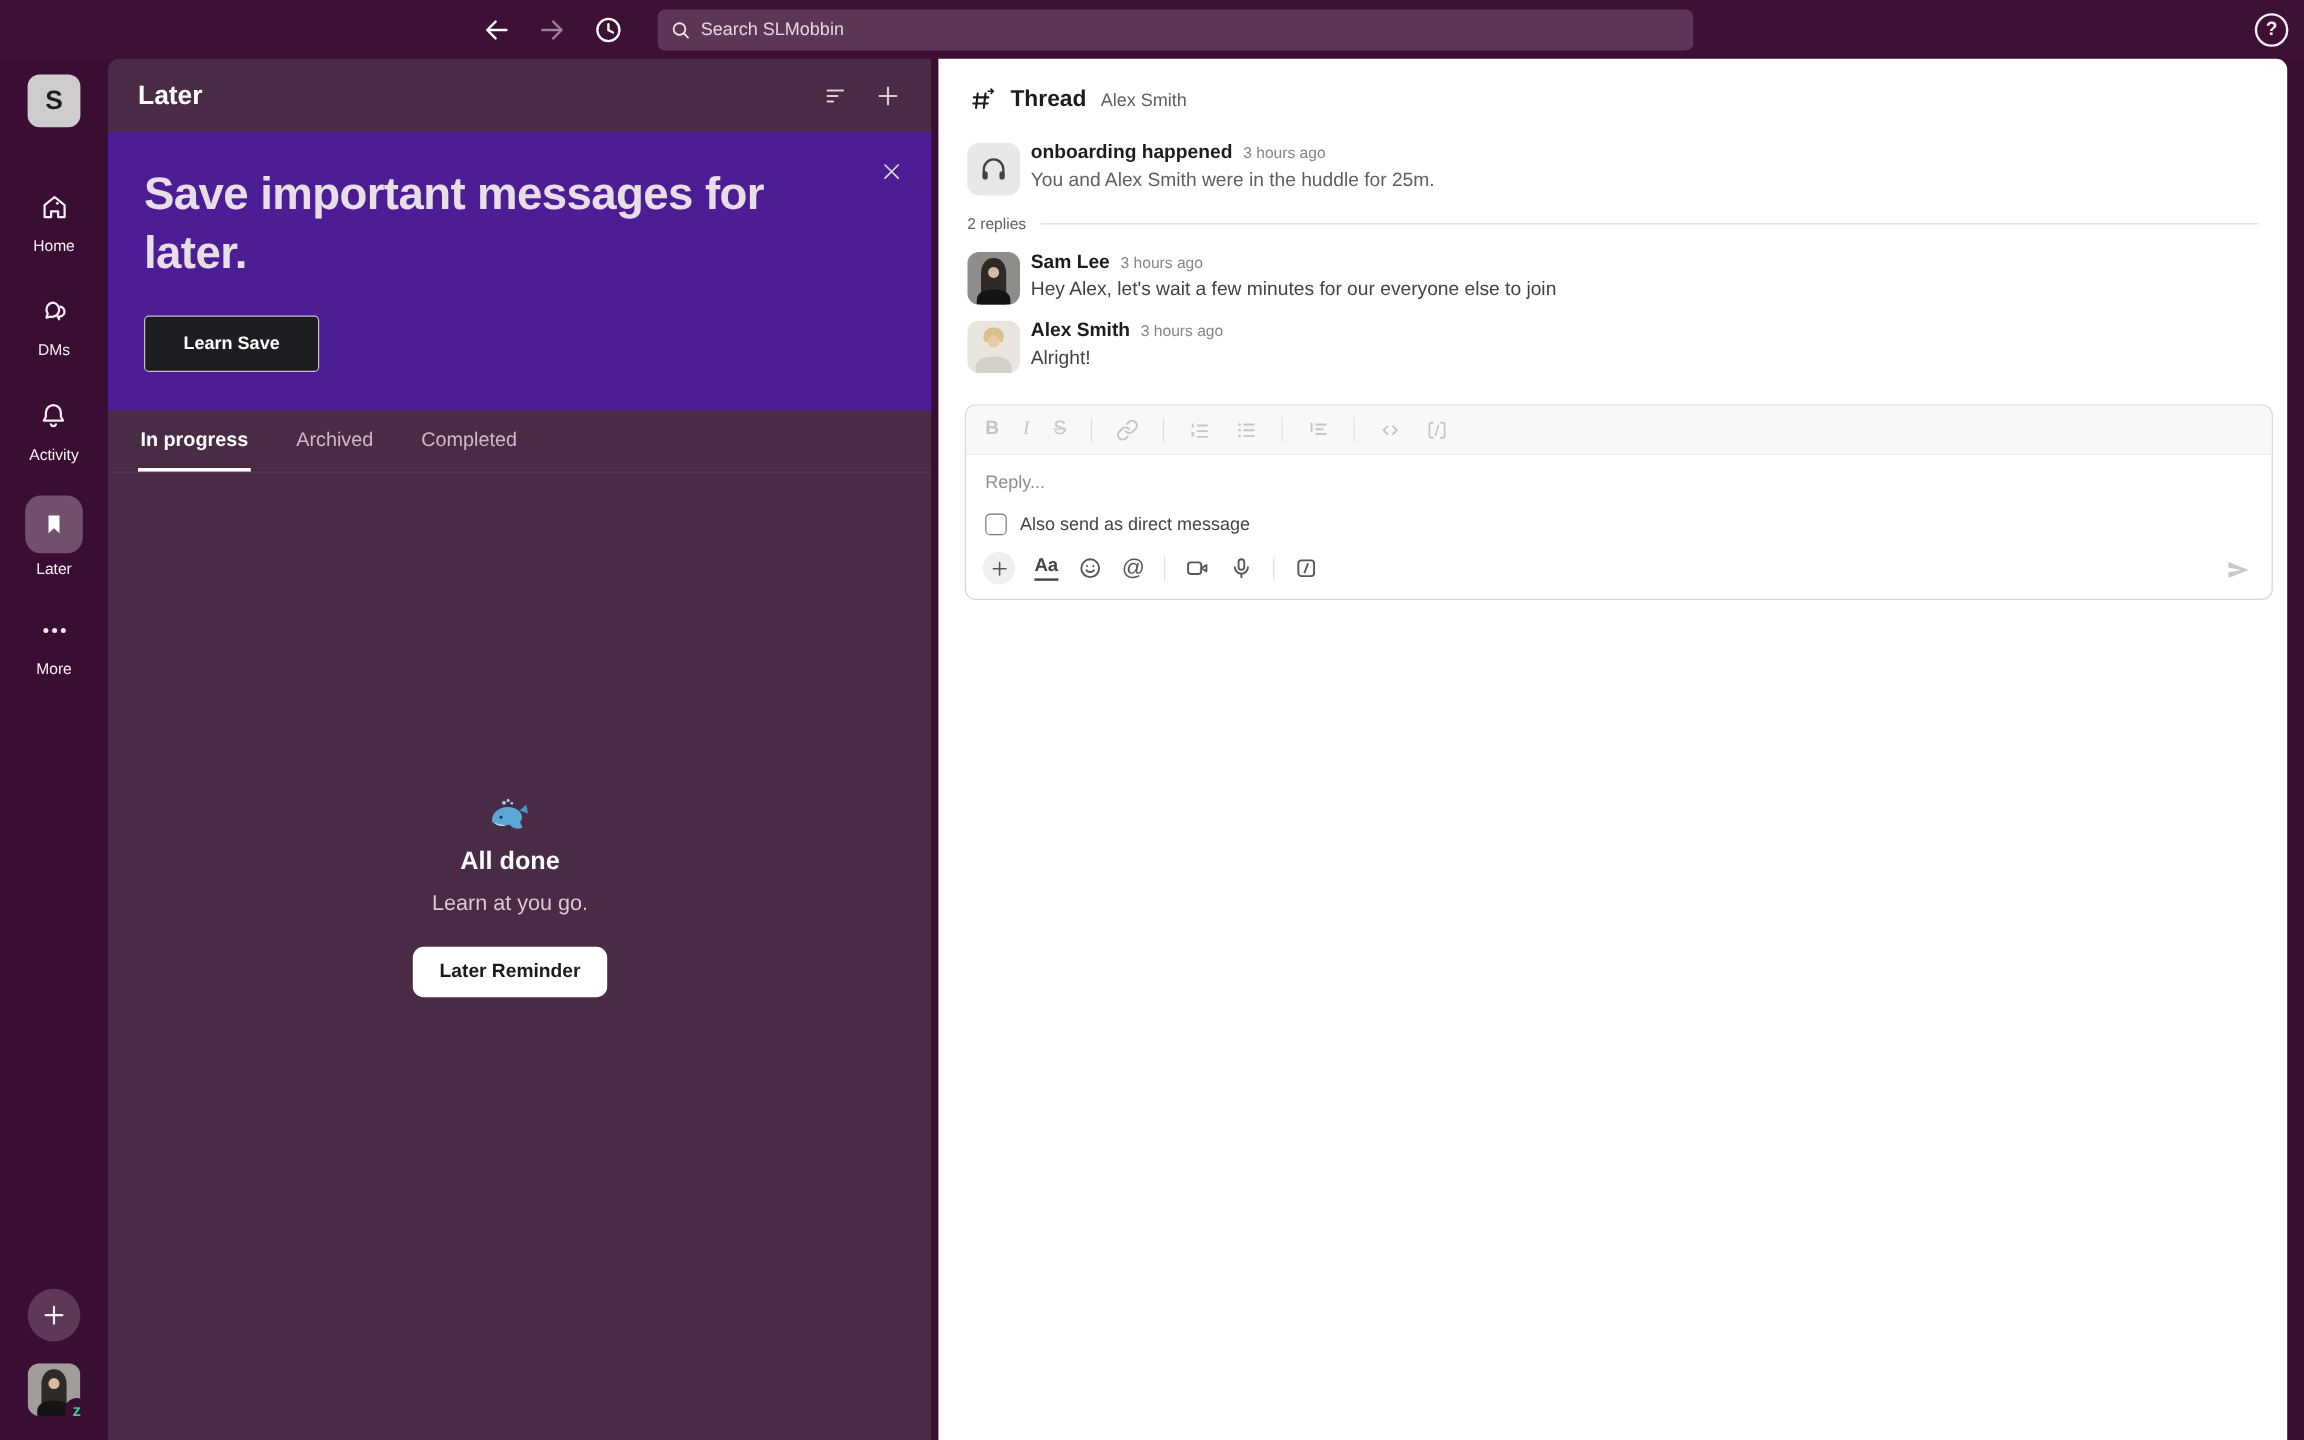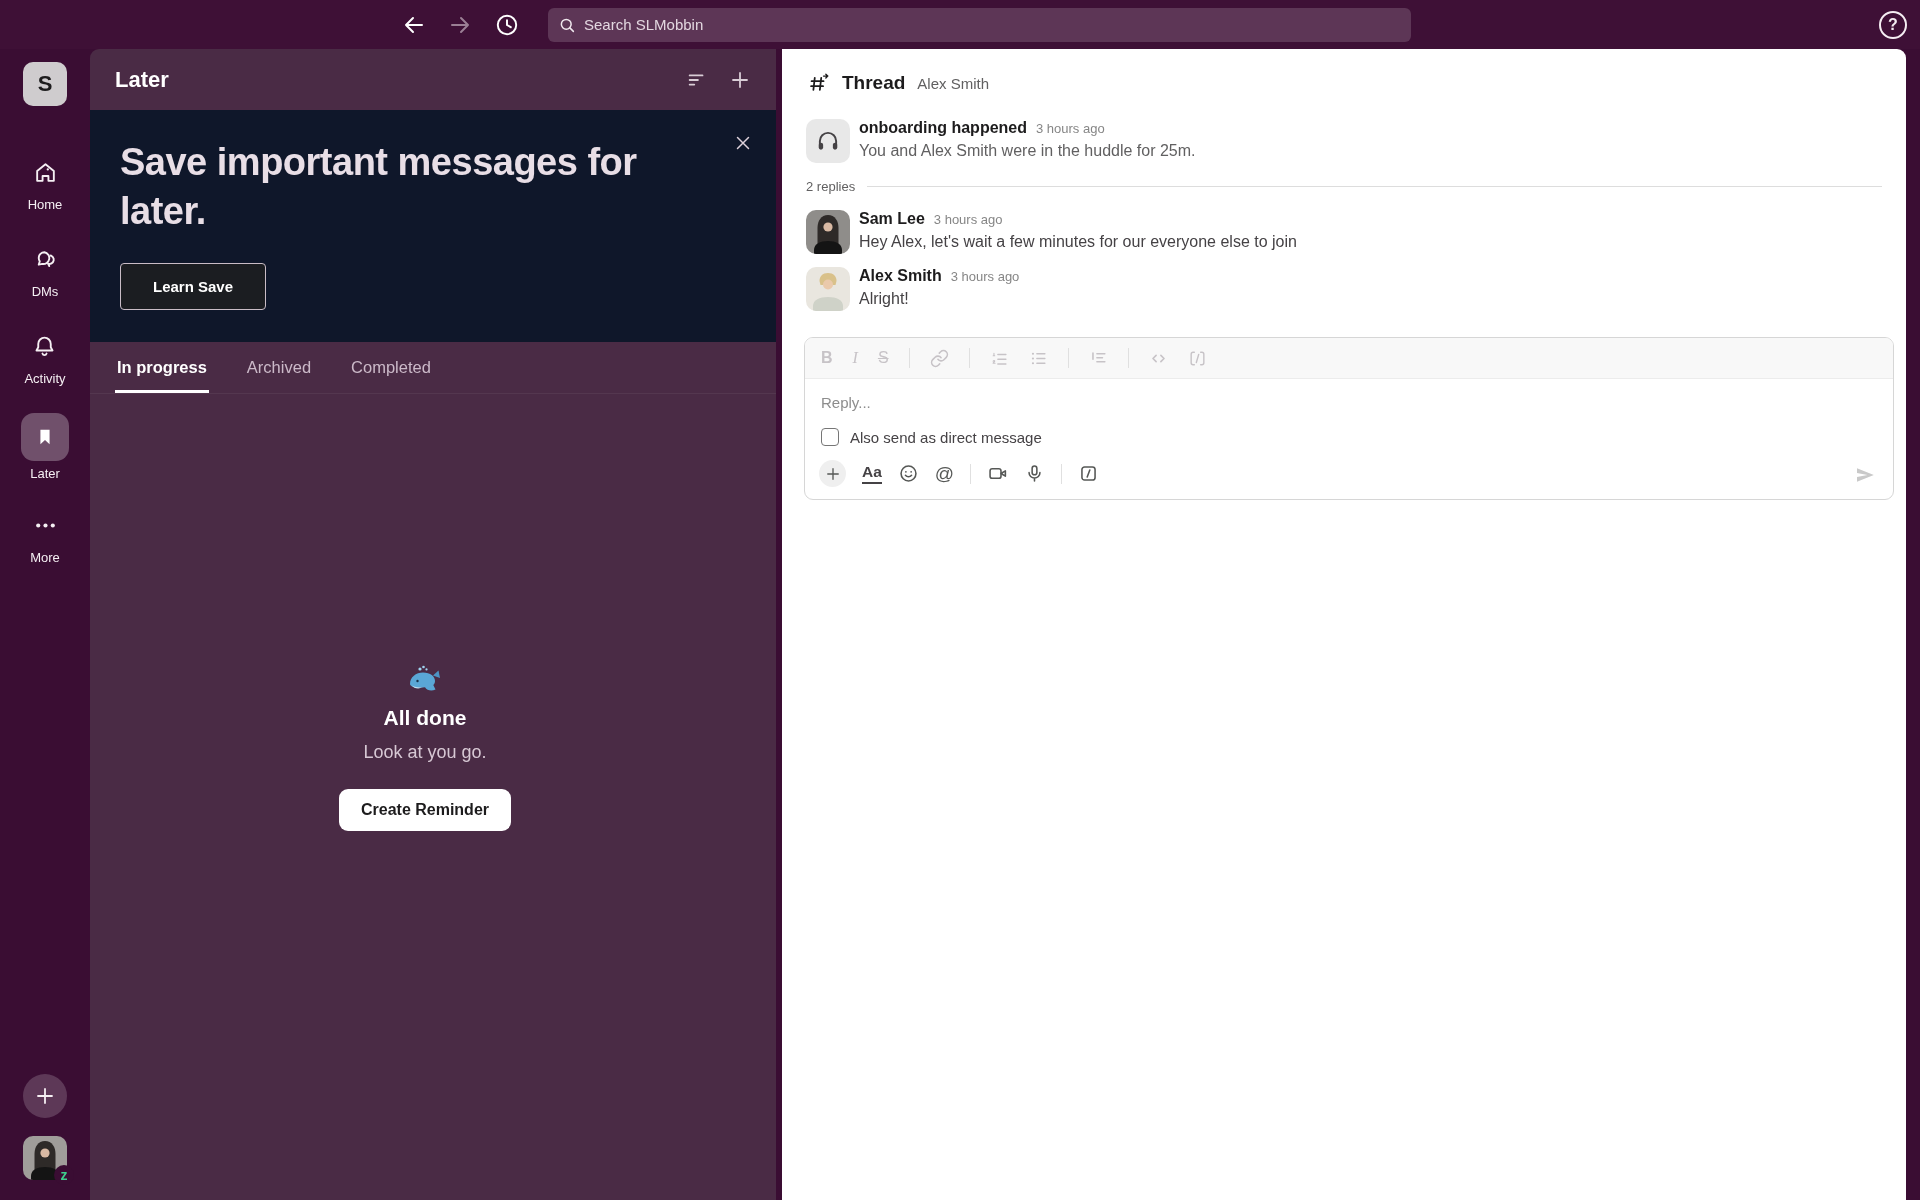--- a/index.html
+++ b/index.html
@@ -65,21 +65,21 @@
 
   
   .later-panel {
     position:absolute; left:90px; top:49px; bottom:0; width:686px;
     background:#4a2b45; border-radius:9px 0 0 0; display:flex; flex-direction:column;
   }
   .later-header { height:61px; display:flex; align-items:center; padding:0 20px 0 25px; }
   .later-header .title { font-size:22px; font-weight:bold; color:#fff; }
   .later-header .hdr-icons { margin-left:auto; display:flex; gap:12px; color:#d9cdd6; }
 
-  .banner { background:#0f172a; padding:28px 30px 32px; position:relative; }
+  .banner { background:#4c1d95; padding:28px 30px 32px; position:relative; }
   .banner h1 {
     font-size:38px; font-weight:900; line-height:1.3; color:#e8dee6;
     letter-spacing:-0.5px; max-width:540px;
   }
   .banner p { margin-top:18px; font-size:16.5px; line-height:1.55; color:#ddcfda; max-width:575px; }
   .banner .learn-btn {
     margin-top:26px; background:#1b1d21; color:#fff; border:1px solid #c9bcc6; border-radius:4px;
     padding:14px 32px; font-size:15px; font-weight:bold; cursor:pointer; font-family:inherit;
   }
   .banner .close-btn { position:absolute; top:22px; right:22px; background:none; border:none; color:#ded2db; cursor:pointer; }
@@ -315,22 +315,22 @@
           <circle cx="13" cy="5" r="1.6" fill="#9fd3f0"></circle>
             <circle cx="16.5" cy="3" r="1.3" fill="#9fd3f0"></circle>
             <circle cx="19.5" cy="5.4" r="1.1" fill="#9fd3f0"></circle>
           <path d="M3 20c0-7 6-11.5 13-11.5 7.5 0 12 4 12 8.5 0 1.6-.6 3-1.7 4.1l2.2 4.4c-4 2-8.5 1-10.5-2.2-7.5 1.2-15-.3-15-3.3z" fill="#5aa7d6"></path>
           <path d="M26 11.5l5.5-5 1.5 7.5z" fill="#4d94c4"></path>
           <path d="M5 21.5c3 1.8 8 2.3 11 1.8-4 2-9.5 1.3-11-1.8z" fill="#bfe0f2"></path>
           <circle cx="10.5" cy="17" r="1.2" fill="#15324a"></circle>
         </svg>
       </span>
       <span class="es-title">All done</span>
-      <span class="es-sub">Look at you go.</span>
-      <button class="create-btn">Create Reminder</button>
+      <span class="es-sub">Learn at you go.</span>
+      <button class="create-btn">Later Reminder</button>
     </div>
   </div>
 </section>
 
 <section class="thread-panel">
   <div class="thread-header">
     <span>
       <svg width="24" height="24" viewBox="0 0 26 24" fill="none" stroke="#1d1c1d" stroke-width="1.9" stroke-linecap="round">
           <path d="M9.5 6.5L8 19.5M16.5 6.5L15 19.5M6 10h13M5.5 15.5h13"></path>
           <path d="M19 4.5h4.5M21.5 2.5l2 2-2 2" stroke-width="1.5"></path>

